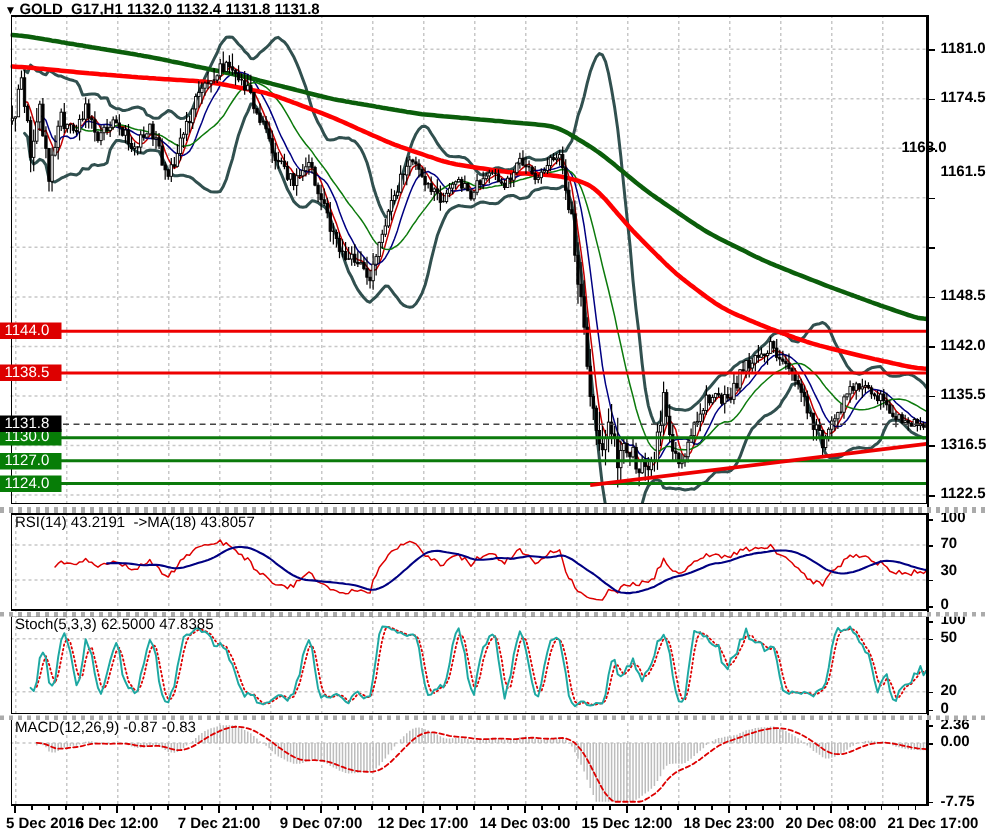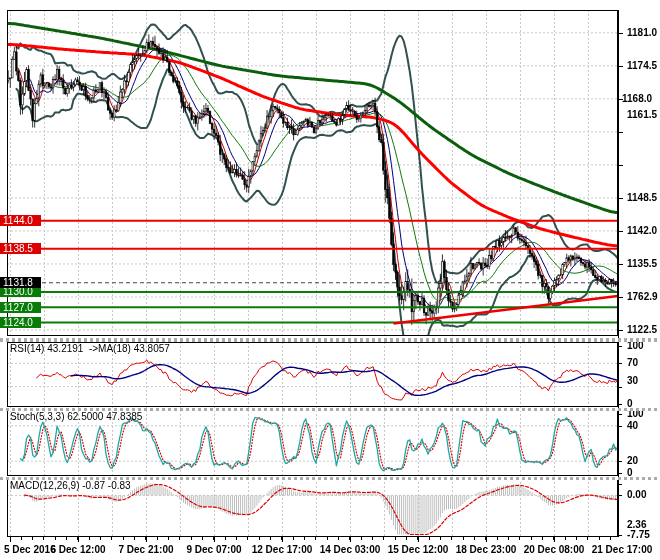--- a/index.html
+++ b/index.html
@@ -1079,49 +1079,50 @@
         <line x1="146" y1="537" x2="146" y2="542"></line>
         <line x1="214" y1="537" x2="214" y2="542"></line>
         <line x1="282" y1="537" x2="282" y2="542"></line>
         <line x1="350" y1="537" x2="350" y2="542"></line>
         <line x1="418" y1="537" x2="418" y2="542"></line>
         <line x1="486" y1="537" x2="486" y2="542"></line>
         <line x1="554" y1="537" x2="554" y2="542"></line>
       </g>
     </svg>
 
+  <div class="hdr"><span class="caret">▼</span><span>GOLD_G17,H1</span><span> </span><span>1132.0 1132.4 1131.8 1131.8</span></div>
 
   <div class="ind-label" style="top:343px">RSI(14) 43.2191  -&gt;MA(18) 43.8057</div>
   <div class="ind-label" style="top:411px">Stoch(5,3,3) 62.5000 47.8385</div>
   <div class="ind-label" style="top:480px">MACD(12,26,9) -0.87 -0.83</div>
 
   <div class="splitter" style="top:338px;height:4px"></div>
   <div class="splitter" style="top:408px"></div>
   <div class="splitter" style="top:477px"></div>
 
   <div id="labels">
       <div class="lbl" style="left: 627px; top: 26.82px;">1181.0</div>
       <div class="lbl" style="left: 627px; top: 59.84px; text-align: right;">1174.5</div>
-      <div class="lbl" style="left: 622px; top: 92.86px;">1168.0</div>
+      <div class="lbl" style="left: 601px; top: 92.86px;">1168.0</div>
       <div class="lbl" style="left: 627px; top: 109px;">1161.5</div>
       <div class="lbl" style="left: 627px; top: 158.9px; margin-left: 44px;">1155.0</div>
       <div class="lbl" style="left: 627px; top: 191.92px;">1148.5</div>
       <div class="lbl" style="left: 627px; top: 224.94px;">1142.0</div>
       <div class="lbl" style="left: 627px; top: 257.96px;">1135.5</div>
-      <div class="lbl" style="left: 627px; top: 290.98px;">1762.9</div>
+      <div class="lbl" style="left: 627px; top: 290.98px;">1316.5</div>
       <div class="lbl" style="left: 627px; top: 324px;">1122.5</div>
       <div class="lbl" style="left: 627px; top: 340px;">100</div>
       <div class="lbl" style="left: 627px; top: 357.4px;">70</div>
       <div class="lbl" style="left: 627px; top: 375px;">30</div>
       <div class="lbl" style="left: 627px; top: 398px;">0</div>
       <div class="lbl" style="left: 627px; top: 408px;">100</div>
-      <div class="lbl" style="left: 627px; top: 419.8px;">40</div>
+      <div class="lbl" style="left: 627px; top: 419.8px;">50</div>
       <div class="lbl" style="left: 627px; top: 455.2px;">20</div>
       <div class="lbl" style="left: 627px; top: 467px;">0</div>
-      <div class="lbl" style="left: 627px; top: 477.5px; margin-top: 41px;">2.36</div>
+      <div class="lbl" style="left: 627px; top: 477.5px;">2.36</div>
       <div class="lbl" style="left: 627px; top: 489.409px;">0.00</div>
       <div class="lbl" style="left: 627px; top: 528.515px;">-7.75</div>
       <div class="badge" style="left: 0px; top: 215.28px; background: rgb(221, 0, 0);">1144.0</div>
       <div class="badge" style="left: 0px; top: 243.22px; background: rgb(221, 0, 0);">1138.5</div>
       <div class="badge" style="left: 0px; top: 286.4px; background: rgb(7, 125, 7);">1130.0</div>
       <div class="badge" style="left: 0px; top: 301.64px; background: rgb(7, 125, 7);">1127.0</div>
       <div class="badge" style="left: 0px; top: 316.88px; background: rgb(7, 125, 7);">1124.0</div>
       <div class="badge" style="left: 0px; top: 277.256px; background: rgb(0, 0, 0);">1131.8</div>
       <div class="tlbl" style="left: 4px; top: 544px;">5 Dec 2016</div>
       <div class="tlbl" style="left: 78px; top: 544px; transform: translateX(-50%);">6 Dec 12:00</div>

